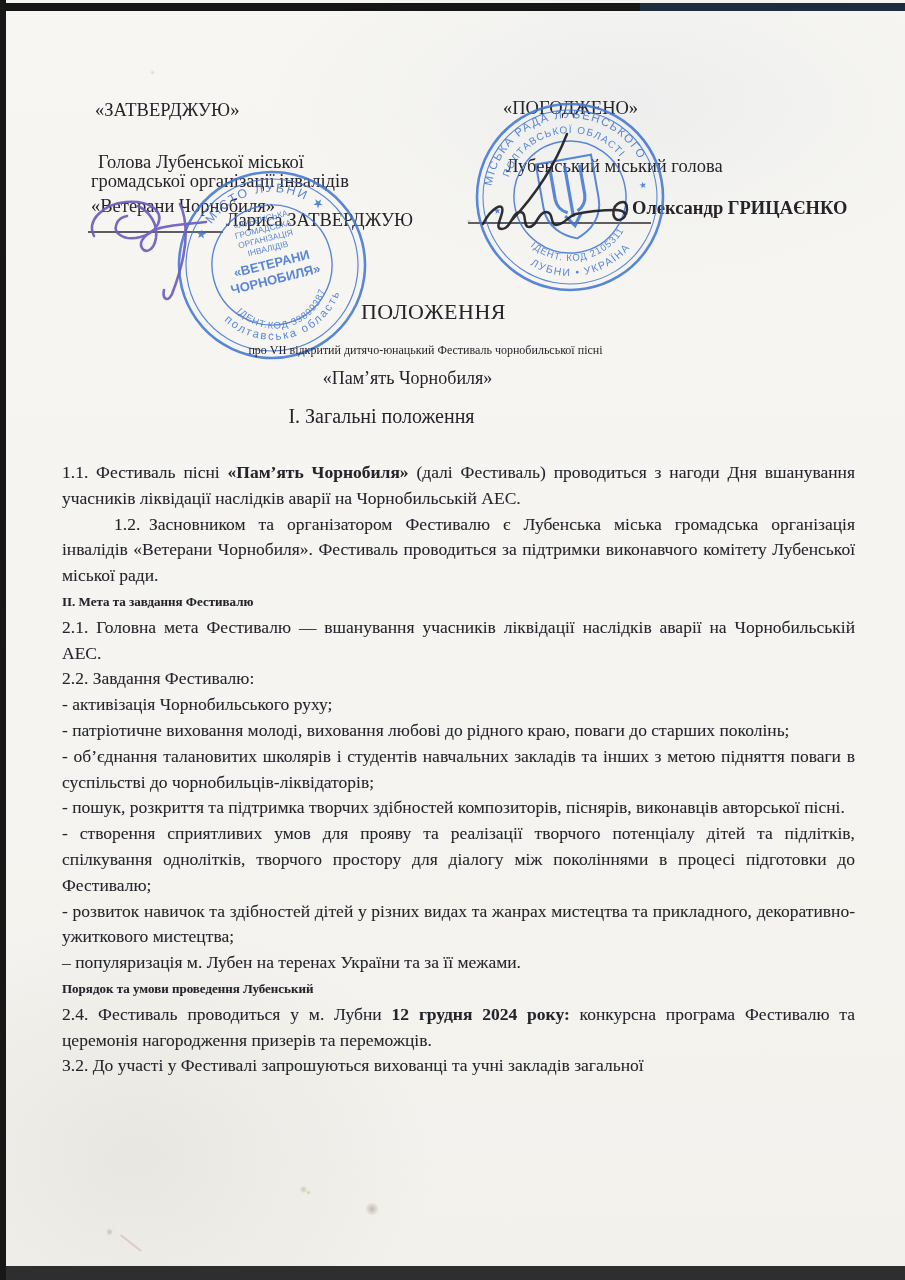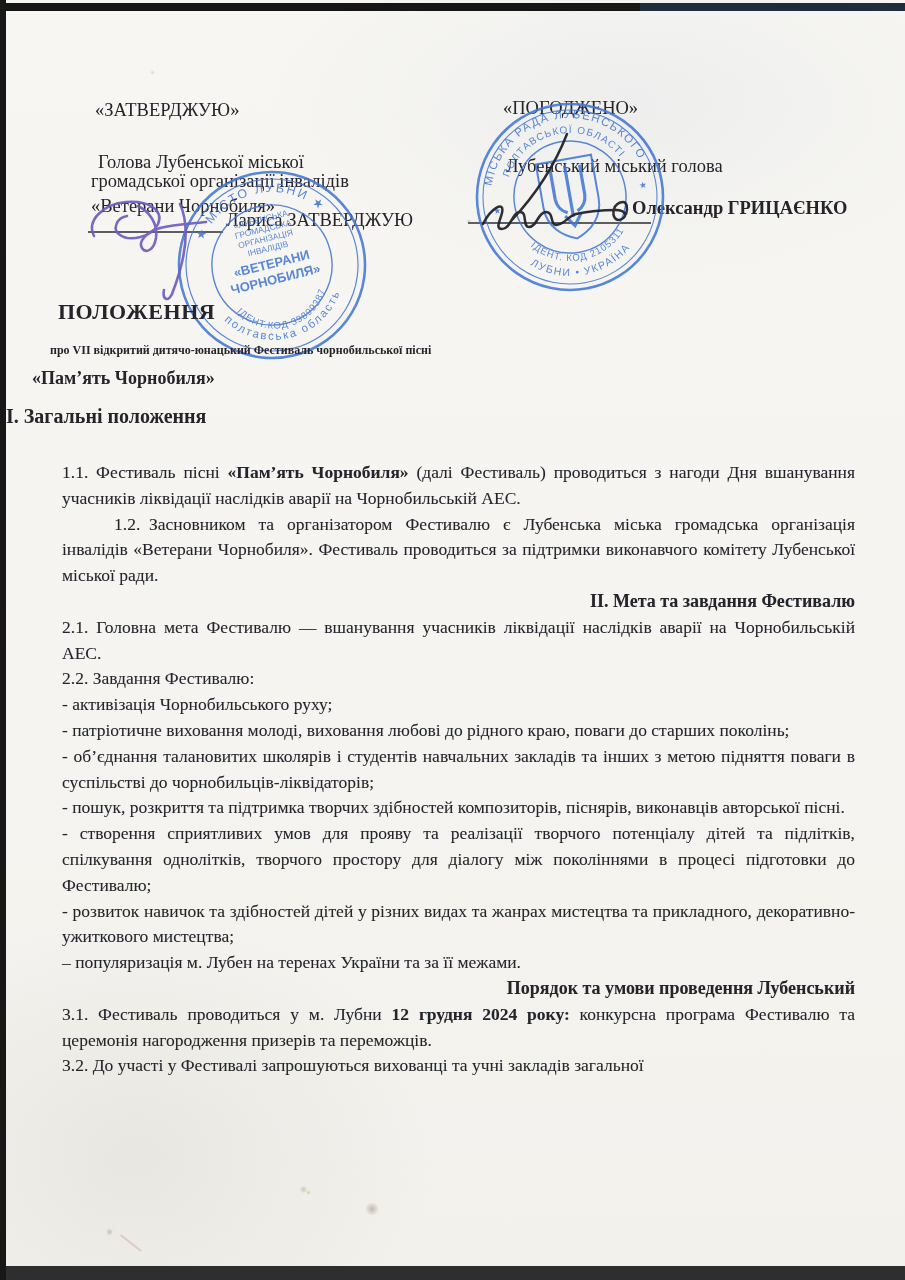--- a/index.html
+++ b/index.html
@@ -19,31 +19,31 @@
   .edge-left{left:0;top:0;width:6px;height:1280px;background:#171717;}
   .edge-bottom{left:6px;top:1266px;width:899px;height:14px;background:#2e2e2e;}
   
   .hdr{font-size:18.5px;white-space:nowrap;}
   .sig-underline{height:2px;background:#2b2b33;opacity:.75;}
   
   .stamp{opacity:.88;}
   .stamp text{fill:#4478d4;font-family:"Liberation Sans","DejaVu Sans",sans-serif;}
   .stamp .ln{stroke:#4478d4;fill:none;}
   
-  .center-line{left:0;width:751px;text-align:left;font-weight:bold;white-space:nowrap;}
+  .center-line{left:0;width:751px;text-align:center;font-weight:normal;white-space:nowrap;}
   .center-line>span{display:inline-block;}
   
   .doc-body{
     left:62px;top:460px;width:793px;
     font-size:17.5px;line-height:25.8px;text-align:justify;
     text-shadow:.4px 0 0 rgba(0,135,160,.14), -.4px 0 0 rgba(175,60,60,.10);
   }
   .doc-body p{margin:0;}
   .p-indent{text-indent:52px;}
-  .sec-head{font-weight:bold;text-align:right;font-size:18px;}
+  .sec-head{font-weight:bold;text-align:left;font-size:13px;}
   .head2{margin:25px 0 24px;}
   .head3{margin:9px 0 21px;}
   
   .smudge{border-radius:50%;}
 </style>
 </head>
 <body>
 
 <div class="page">
 
@@ -166,21 +166,21 @@
     <p class="bullet">- активізація Чорнобильського руху;</p>
     <p class="bullet">- патріотичне виховання молоді, виховання любові до рідного краю, поваги до старших поколінь;</p>
     <p class="bullet">- об’єднання талановитих школярів і студентів навчальних закладів та інших з метою підняття поваги в суспільстві до чорнобильців-ліквідаторів;</p>
     <p class="bullet">- пошук, розкриття та підтримка творчих здібностей композиторів, піснярів, виконавців авторської пісні.</p>
     <p class="bullet">- створення сприятливих умов для прояву та реалізації творчого потенціалу дітей та підлітків, спілкування однолітків, творчого простору для діалогу між поколіннями в процесі підготовки до Фестивалю;</p>
     <p class="bullet">- розвиток навичок та здібностей дітей у різних видах та жанрах мистецтва та прикладного, декоративно-ужиткового мистецтва;</p>
     <p class="bullet">– популяризація м. Лубен на теренах України та за її межами.</p>
 
     <p class="sec-head head3">Порядок та умови проведення Лубенський</p>
 
-    <p><span>3.1. Фестиваль проводиться у м. Лубни </span><b>12 грудня 2024 року:</b><span> конкурсна програма Фестивалю та церемонія нагородження призерів та переможців.</span></p>
+    <p><span>2.4. Фестиваль проводиться у м. Лубни </span><b>12 грудня 2024 року:</b><span> конкурсна програма Фестивалю та церемонія нагородження призерів та переможців.</span></p>
     <p>3.2. До участі у Фестивалі запрошуються вихованці та учні закладів загальної</p>
   </div>
 
   <div class="abs smudge" style="left:364px;top:1203px;width:16px;height:12px;background:radial-gradient(circle,rgba(120,95,80,.38),transparent 70%);"></div>
   <div class="abs smudge" style="left:299px;top:1186px;width:9px;height:7px;background:radial-gradient(circle,rgba(130,110,95,.30),transparent 70%);"></div>
   <div class="abs smudge" style="left:306px;top:1190px;width:5px;height:5px;background:radial-gradient(circle,rgba(190,160,40,.45),transparent 70%);"></div>
   <div class="abs smudge" style="left:106px;top:1228px;width:7px;height:8px;background:radial-gradient(circle,rgba(110,110,115,.35),transparent 70%);"></div>
   <div class="abs" style="left:118px;top:1242px;width:26px;height:1.5px;background:rgba(190,120,120,.28);transform:rotate(38deg);"></div>
   <div class="abs smudge" style="left:466px;top:219px;width:6px;height:5px;background:radial-gradient(circle,rgba(120,120,125,.30),transparent 70%);"></div>
   <div class="abs smudge" style="left:150px;top:70px;width:5px;height:5px;background:radial-gradient(circle,rgba(130,130,135,.28),transparent 70%);"></div>

